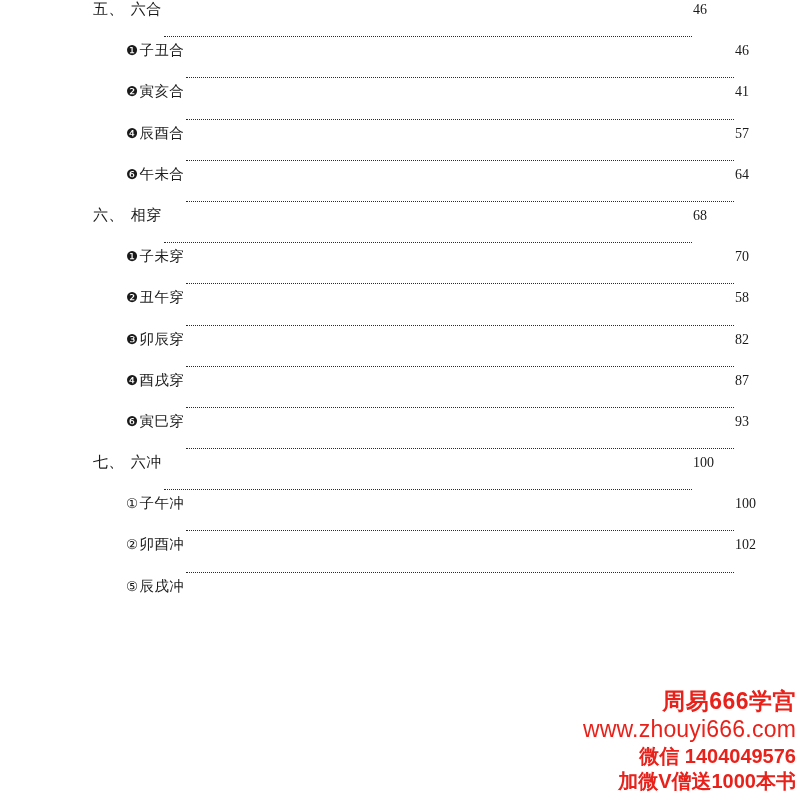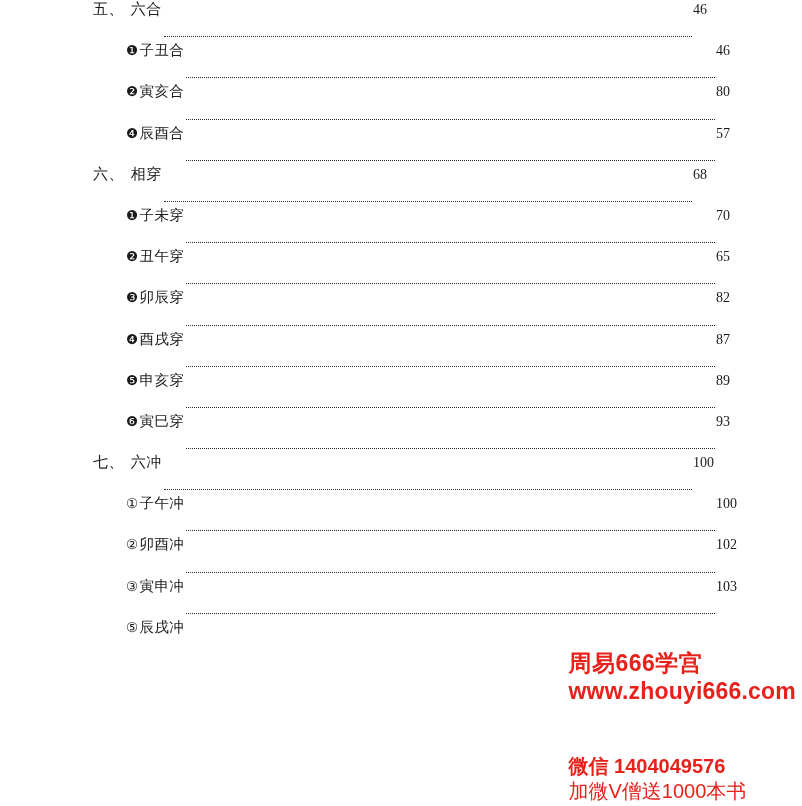--- a/index.html
+++ b/index.html
@@ -29,21 +29,21 @@
     align-items: baseline;
     height: 41.2px;
     box-sizing: border-box;
   }
   .toc-row.level1 {
     padding-left: 93px;
     padding-right: 85px;
   }
   .toc-row.level2 {
     padding-left: 126px;
-    padding-right: 62px;
+    padding-right: 43px;
   }
   .label {
     white-space: nowrap;
     font-size: 14.5px;
     letter-spacing: 0.4px;
   }
   .level1 .label {
     font-size: 15px;
     font-family: Liberation Mono, monospace;
   }
@@ -72,100 +72,99 @@
   .page {
     white-space: nowrap;
     font-size: 14px;
     font-family: "Liberation Serif", "DejaVu Serif", serif;
     min-width: 24px;
   }
   
   #watermark {
     position: absolute;
     right: 6px;
-    bottom: 2px;
-    text-align: left;
+    bottom: 12px;
+    text-align: right;
     color: #e8211a;
     font-family: "Liberation Sans", sans-serif;
     line-height: 1.25;
     pointer-events: none;
   }
   #watermark .wm1 {
     font-size: 23px;
     font-weight: bold;
     letter-spacing: 0.5px;
   }
   #watermark .wm2 {
     font-size: 23px;
-    font-weight: bold;
+    font-weight: normal;
     letter-spacing: 0.2px;
   }
   #watermark .wm3 {
     font-size: 20px;
     font-weight: bold;
-    margin-top: 48px;
   }
   #watermark .wm4 {
     font-size: 20px;
-    font-weight: normal;
+    font-weight: bold;
   }
 </style>
 </head>
 <body>
 
 <div id="toc">
     <div class="toc-row level1">
       <span class="label"><span class="num-prefix">五、</span><span>六合</span></span>
       <span class="dots"></span>
       <span class="page">46</span>
     </div>
     <div class="toc-row level2">
       <span class="label"><span class="bullet">❶</span><span>子丑合</span></span>
       <span class="dots"></span>
       <span class="page">46</span>
     </div>
     <div class="toc-row level2">
       <span class="label"><span class="bullet">❷</span><span>寅亥合</span></span>
       <span class="dots"></span>
-      <span class="page">80</span>
+      <span class="page">41</span>
     </div>
     <div class="toc-row level2">
       <span class="label"><span class="bullet">❹</span><span>辰酉合</span></span>
       <span class="dots"></span>
       <span class="page">57</span>
+    </div>
+    <div class="toc-row level2">
+      <span class="label"><span class="bullet">❻</span><span>午未合</span></span>
+      <span class="dots"></span>
+      <span class="page">64</span>
     </div>
     <div class="toc-row level1">
       <span class="label"><span class="num-prefix">六、</span><span>相穿</span></span>
       <span class="dots"></span>
       <span class="page">68</span>
     </div>
     <div class="toc-row level2">
       <span class="label"><span class="bullet">❶</span><span>子未穿</span></span>
       <span class="dots"></span>
       <span class="page">70</span>
     </div>
     <div class="toc-row level2">
       <span class="label"><span class="bullet">❷</span><span>丑午穿</span></span>
       <span class="dots"></span>
-      <span class="page">65</span>
+      <span class="page">58</span>
     </div>
     <div class="toc-row level2">
       <span class="label"><span class="bullet">❸</span><span>卯辰穿</span></span>
       <span class="dots"></span>
       <span class="page">82</span>
     </div>
     <div class="toc-row level2">
       <span class="label"><span class="bullet">❹</span><span>酉戌穿</span></span>
       <span class="dots"></span>
       <span class="page">87</span>
-    </div>
-    <div class="toc-row level2">
-      <span class="label"><span class="bullet">❺</span><span>申亥穿</span></span>
-      <span class="dots"></span>
-      <span class="page">89</span>
     </div>
     <div class="toc-row level2">
       <span class="label"><span class="bullet">❻</span><span>寅巳穿</span></span>
       <span class="dots"></span>
       <span class="page">93</span>
     </div>
     <div class="toc-row level1">
       <span class="label"><span class="num-prefix">七、</span><span>六冲</span></span>
       <span class="dots"></span>
       <span class="page">100</span>
@@ -174,25 +173,20 @@
       <span class="label"><span class="bullet">①</span><span>子午冲</span></span>
       <span class="dots"></span>
       <span class="page">100</span>
     </div>
     <div class="toc-row level2">
       <span class="label"><span class="bullet">②</span><span>卯酉冲</span></span>
       <span class="dots"></span>
       <span class="page">102</span>
     </div>
     <div class="toc-row level2">
-      <span class="label"><span class="bullet">③</span><span>寅申冲</span></span>
-      <span class="dots"></span>
-      <span class="page">103</span>
-    </div>
-    <div class="toc-row level2">
       <span class="label"><span class="bullet">⑤</span><span>辰戌冲</span></span>
       <span class="page"></span>
     </div>
   </div>
 
 <div id="watermark">
   <div class="wm1">周易666学宫</div>
   <div class="wm2">www.zhouyi666.com</div>
   <div class="wm3">微信 1404049576</div>
   <div class="wm4">加微V僧送1000本书</div>

